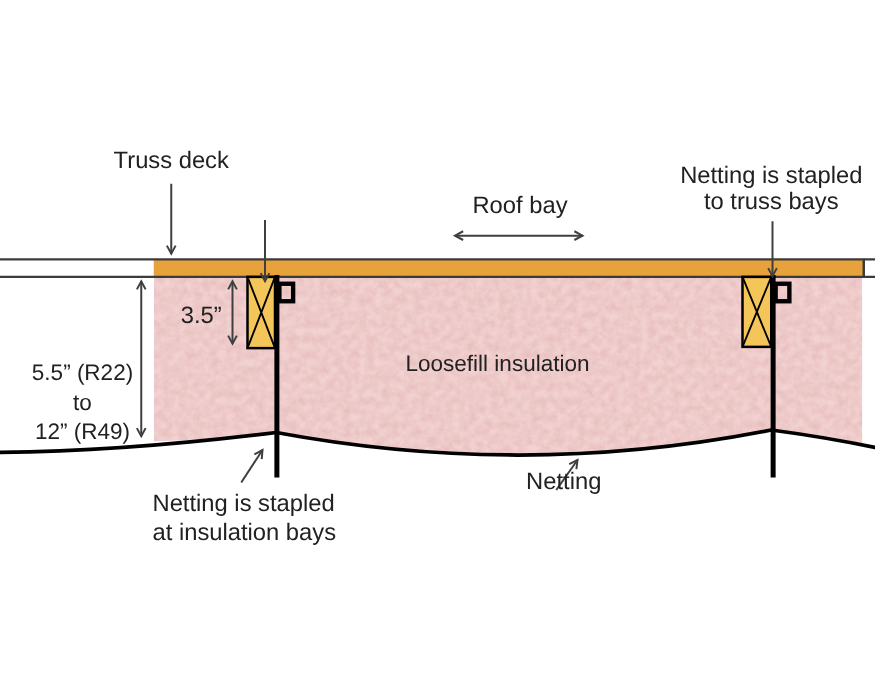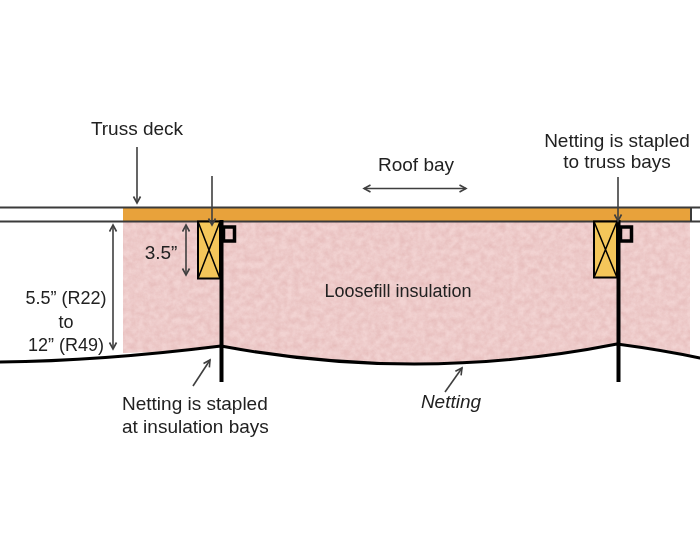--- a/index.html
+++ b/index.html
@@ -99,15 +99,15 @@
 
   <div class="lbl center" style="left:161px;top:242px;">3.5”</div>
 
   <div class="lbl center small" style="left:398px;top:280px;">Loosefill insulation</div>
 
   <div class="lbl" style="left:122px;top:392px;line-height:23px;">
     <span class="stack">Netting is stapled</span>
     <span class="stack">at insulation bays</span>
   </div>
 
-  <div class="lbl center" style="left:451px;top:391px;font-style:italic;">Netting</div>
+  <div class="lbl center" style="left:451px;top:375px;">Netting</div>
 
 </div>
 
 </body></html>

